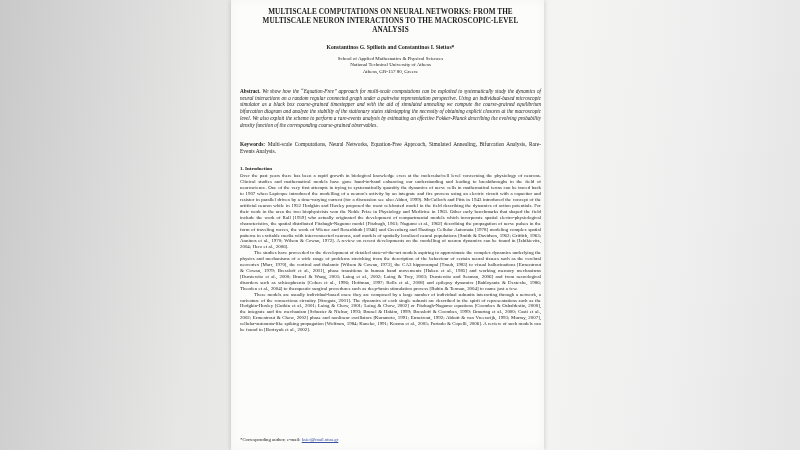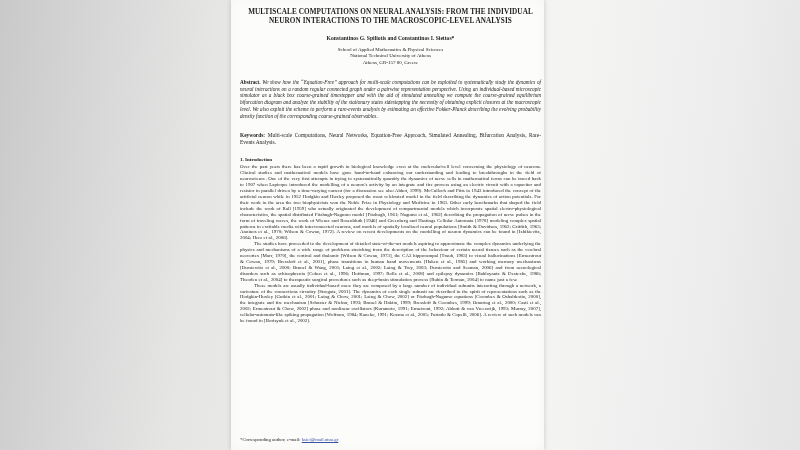--- a/index.html
+++ b/index.html
@@ -45,21 +45,21 @@
   .footnote{
     position:absolute;left:9px;bottom:7px;font-size:4.8px;line-height:6px;
   }
   .footnote a{text-decoration:underline;cursor:pointer;}
 </style>
 </head>
 <body>
 
 <div class="page">
 
-  <div class="title">MULTISCALE COMPUTATIONS ON NEURAL ANALYSIS: FROM THE INDIVIDUAL NEURON INTERACTIONS TO THE MACROSCOPIC-LEVEL ANALYSIS</div>
+  <div class="title">MULTISCALE COMPUTATIONS ON NEURAL NETWORKS: FROM THE MULTISCALE NEURON INTERACTIONS TO THE MACROSCOPIC-LEVEL ANALYSIS</div>
 
   <div class="authors">Konstantinos G. Spiliotis and Constantinos I. Siettos*</div>
 
   <div class="affiliation">
     <div>School of Applied Mathematics &amp; Physical Sciences</div>
     <div>National Technical University of Athens</div>
     <div>Athens, GR-157 80, Greece</div>
   </div>
 
   <p class="abstract"><span class="lbl">Abstract.</span> <span class="txt">We show how the “Equation-Free” approach for multi-scale computations can be exploited to systematically study the dynamics of neural interactions on a random regular connected graph under a pairwise representation perspective.  Using an individual-based microscopic simulator as a black box coarse-grained timestepper and with the aid of simulated annealing we compute the coarse-grained equilibrium bifurcation diagram and analyze the stability of the stationary states sidestepping the necessity of obtaining explicit closures at the macroscopic level. We also exploit the scheme to perform a rare-events analysis by estimating an effective Fokker-Planck describing the evolving probability density function of the corresponding coarse-grained observables.</span></p>

